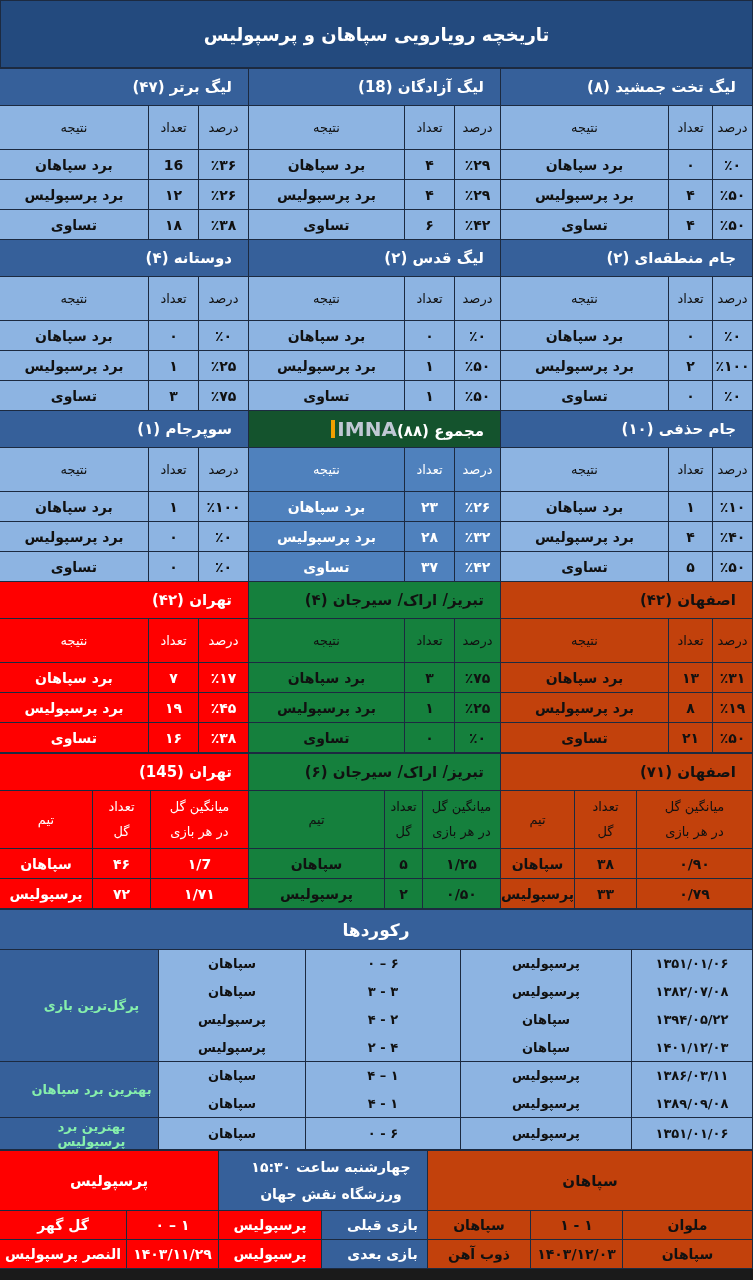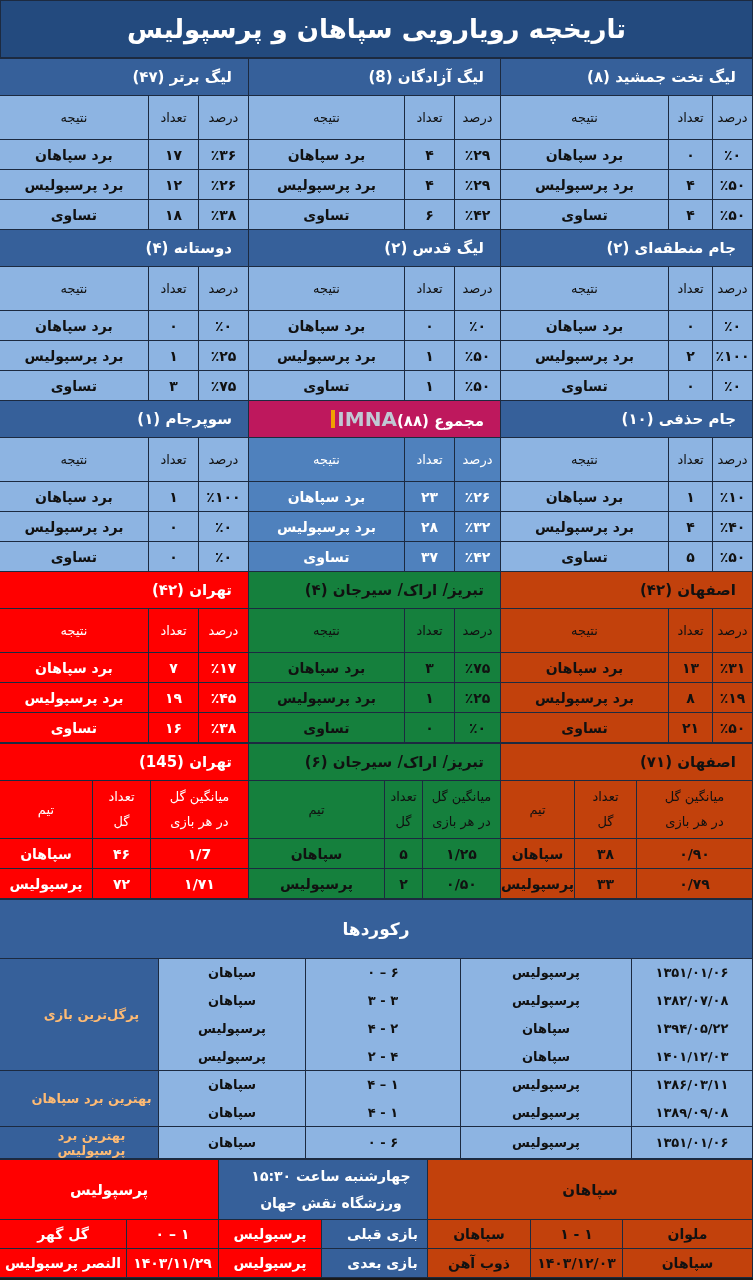--- a/index.html
+++ b/index.html
@@ -1,33 +1,33 @@
 <!DOCTYPE html>
 <html><head>
 <meta charset="utf-8">
 <style>
   * { box-sizing: border-box; margin: 0; padding: 0; }
   body { width: 753px; height: 1280px; background: #1a1a1a; font-family: "DejaVu Sans", sans-serif; overflow: hidden; }
   .page { width: 753px; direction: rtl; }
   table { border-collapse: collapse; width: 100%; table-layout: fixed; }
   td, th { border: 1px solid #1c2a40; text-align: center; vertical-align: middle; font-weight: bold; color: #111; font-size: 14px; }
-  .title { background: #234a7e; color: #fff; height: 58px; font-size: 26px; border: 1px solid #1c2a40; display: flex; align-items: center; justify-content: center; font-weight: bold; }
+  .title { background: #234a7e; color: #fff; height: 68px; font-size: 18px; border: 1px solid #1c2a40; display: flex; align-items: center; justify-content: center; font-weight: bold; }
   .blk-hdr { background: #36609a; color: #fff; font-size: 15px; height: 37px; text-align: right; padding-right: 16px; }
   .col-hdr { background: #8db4e2; font-weight: normal; font-size: 13px; height: 44px; }
   .cell { background: #8db4e2; height: 30px; }
-  .tot-hdr { background: #be185d; color: #fff; }
+  .tot-hdr { background: #14532d; color: #fff; }
   .tot-col { background: #4f81bd; color: #fff; font-weight: normal; }
   .tot-cell { background: #4f81bd; color: #fff; }
   .red-hdr, .red-cell { background: #ff0000; color: #fff; }
   .org-hdr, .org-cell { background: #15803d; color: #111; }
   .yel-hdr, .yel-cell { background: #c2410c; color: #111; }
   .section { background: #36609a; color: #fff; height: 46px; font-size: 17px; }
   .imna { direction: ltr; display: inline-block; margin-left: 8px; font-family: "DejaVu Sans", sans-serif; font-size: 20px; letter-spacing: 0px; color: #c0c8d4; }
   .imna .bar { display: inline-block; width: 4px; height: 18px; background: #f0a000; margin-right: 2px; vertical-align: -2px; }
-  .rec-label { background: #36609a; color: #fdba74; font-size: 13px; padding-left: 25px; }
+  .rec-label { background: #36609a; color: #86efac; font-size: 13px; padding-left: 25px; }
   .rec-cell { background: #8db4e2; font-size: 13px; height: 28px; border-top: none; border-bottom: none; }
   .rec-top { border-top: 1px solid #1c2a40; }
   .rec-bot { border-bottom: 1px solid #1c2a40; }
   .footer { height: 36px; background: #1a1a1a; color: #fff; direction: ltr; font-size: 14px; padding-left: 24px; display: flex; align-items: center; }
   .match-blue { background: #36609a; color: #fff; padding-left: 16px; }
   .lh { line-height: 1.9; }
 </style>
 </head>
 <body>
 
@@ -44,21 +44,21 @@
         <col style="width:50px">
         <col style="width:156px">
       <col style="width:50px">
         <col style="width:50px">
         <col style="width:149px">
     </colgroup>
 
     <tbody>
         <tr>
       <td colspan="3" class="blk-hdr">لیگ تخت جمشید (۸)</td>
-      <td colspan="3" class="blk-hdr">لیگ آزادگان (8)</td>
+      <td colspan="3" class="blk-hdr">لیگ آزادگان (18)</td>
       <td colspan="3" class="blk-hdr">لیگ برتر (۴۷)</td>
     </tr>
     <tr>
       <td class="col-hdr">درصد</td>
       <td class="col-hdr">تعداد</td>
       <td class="col-hdr">نتیجه</td>
       <td class="col-hdr">درصد</td>
       <td class="col-hdr">تعداد</td>
       <td class="col-hdr">نتیجه</td>
       <td class="col-hdr">درصد</td>
@@ -66,21 +66,21 @@
       <td class="col-hdr">نتیجه</td>
     </tr>
     <tr>
       <td class="cell">٪۰</td>
       <td class="cell">۰</td>
       <td class="cell">برد سپاهان</td>
       <td class="cell">٪۲۹</td>
       <td class="cell">۴</td>
       <td class="cell">برد سپاهان</td>
       <td class="cell">٪۳۶</td>
-      <td class="cell">۱۷</td>
+      <td class="cell">16</td>
       <td class="cell">برد سپاهان</td>
     </tr>
     <tr>
       <td class="cell">٪۵۰</td>
       <td class="cell">۴</td>
       <td class="cell">برد پرسپولیس</td>
       <td class="cell">٪۲۹</td>
       <td class="cell">۴</td>
       <td class="cell">برد پرسپولیس</td>
       <td class="cell">٪۲۶</td>
@@ -308,21 +308,21 @@
   <table>
     <colgroup>
       <col style="width:121px">
         <col style="width:171px">
         <col style="width:155px">
         <col style="width:147px">
         <col style="width:159px">
     </colgroup>
     <tbody>
         <tr>
-      <td colspan="5" class="section" style="height:59px">رکوردها</td>
+      <td colspan="5" class="section" style="height:40px">رکوردها</td>
     </tr>
 
     <tr>
       <td class="rec-cell rec-top">۱۳۵۱/۰۱/۰۶</td>
       <td class="rec-cell rec-top">پرسپولیس</td>
       <td class="rec-cell rec-top">۶ – ۰</td>
       <td class="rec-cell rec-top">سپاهان</td>
       <td rowspan="4" class="rec-label">پرگل‌ترین بازی</td>
     </tr>
     <tr>

